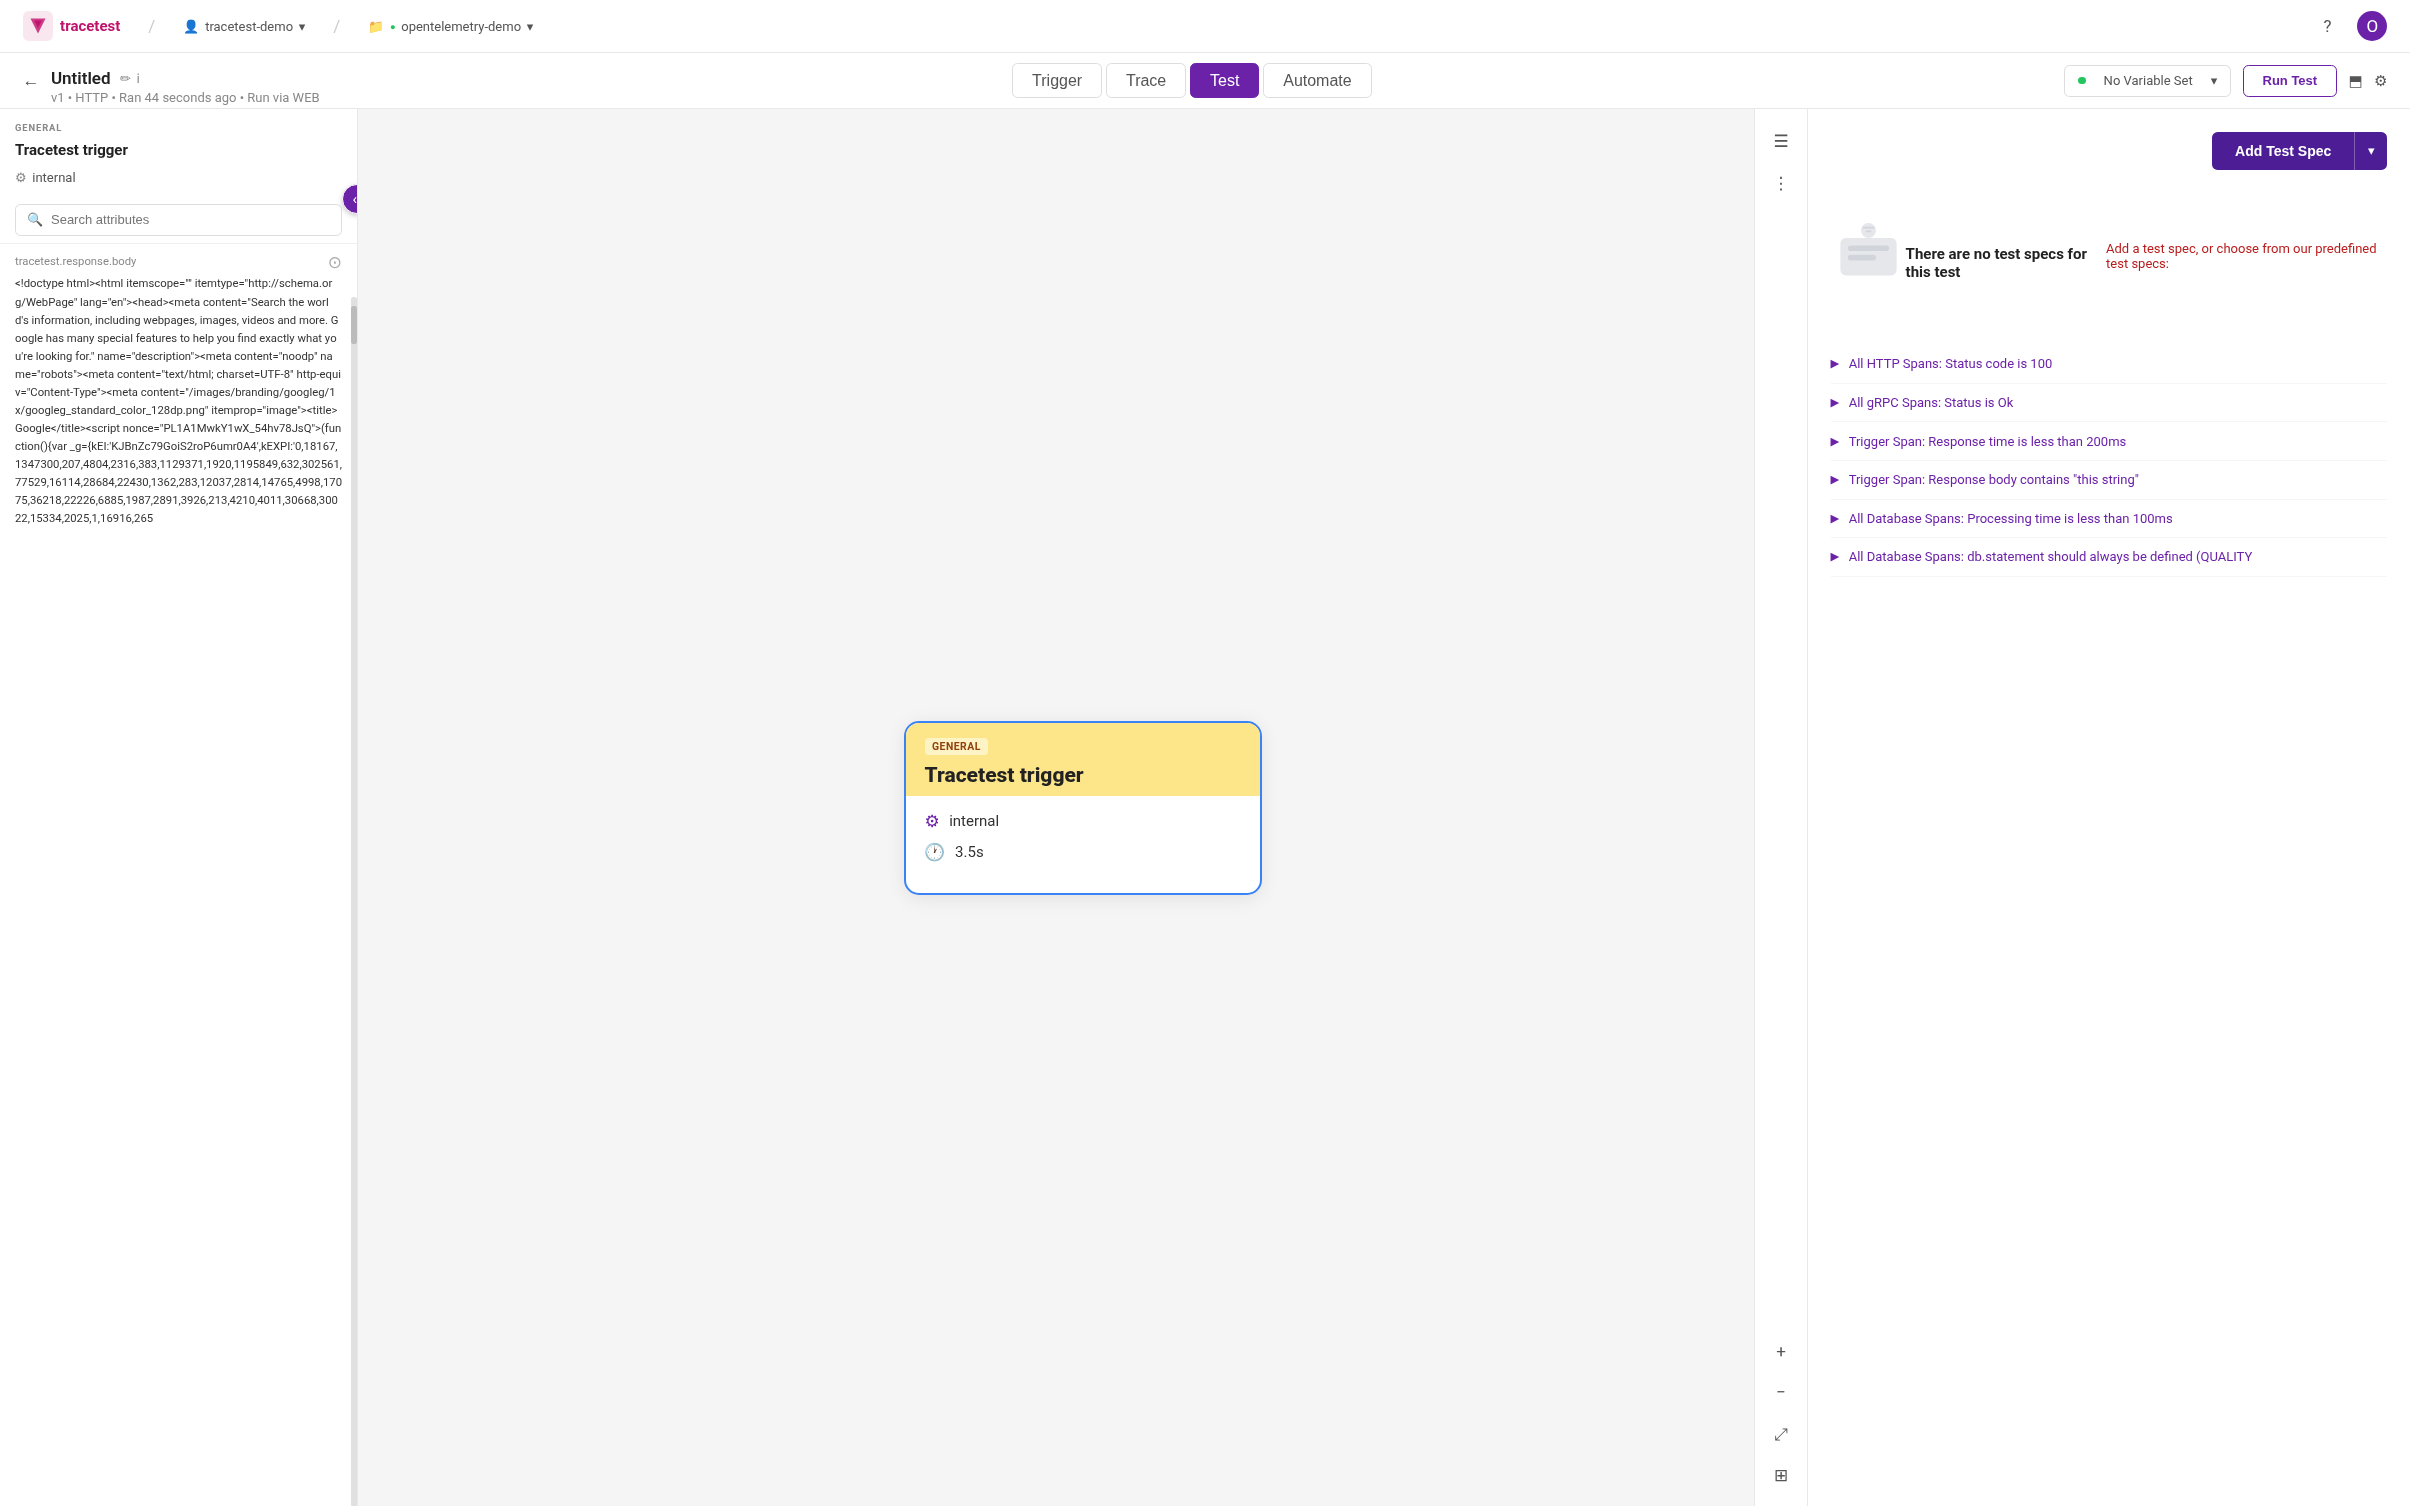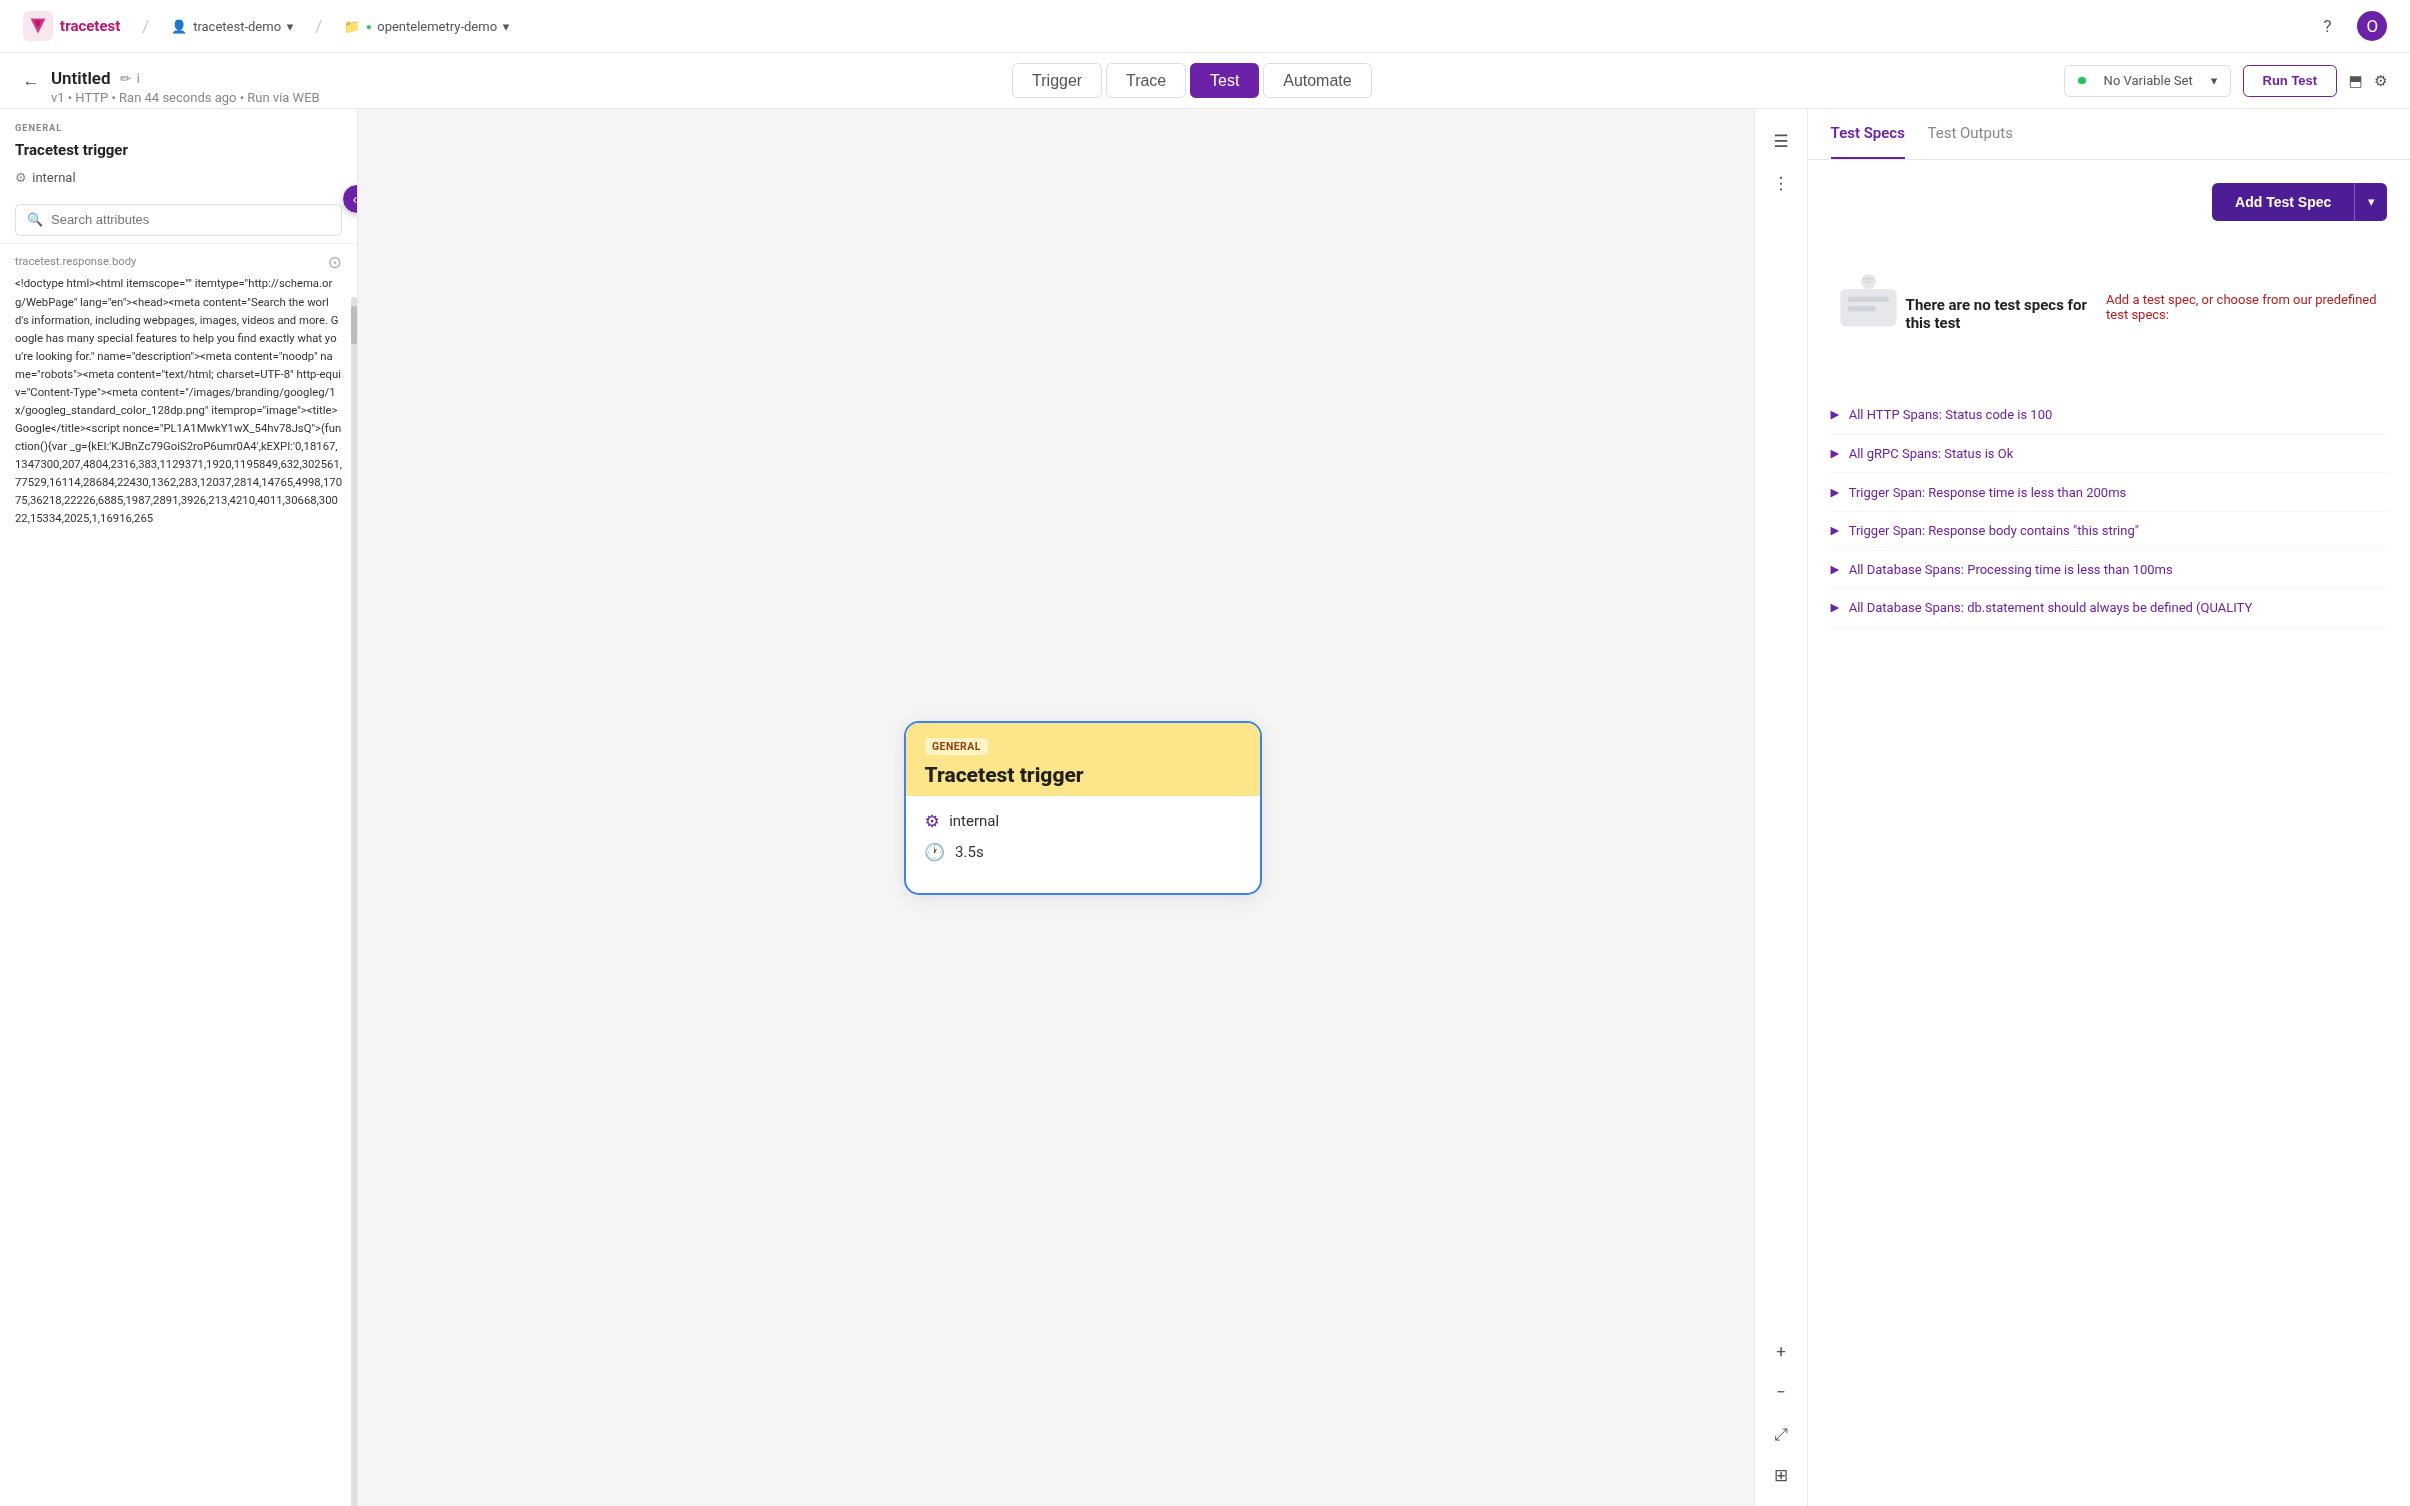--- a/index.html
+++ b/index.html
@@ -4,21 +4,21 @@
   <style>
     * { box-sizing: border-box; margin: 0; padding: 0; }
     body { font-family: -apple-system, BlinkMacSystemFont, 'Segoe UI', Roboto, sans-serif; background: #f8f8f8; color: #333; height: 1507px; overflow: hidden; }
 
     
     .topnav {
       display: flex; align-items: center; justify-content: space-between;
       background: #fff; border-bottom: 0.9px solid #e8e8e8;
       padding: 0 22.6px; height: 53px;
     }
-    .topnav-left { display: flex; align-items: center; gap: 22px; }
+    .topnav-left { display: flex; align-items: center; gap: 28px; }
     .logo { display: flex; align-items: center; gap: 7.5px; font-weight: 700; font-size: 15px; color: #c0136c; }
     .logo-icon { width: 30px; height: 30px; }
     .nav-item { display: flex; align-items: center; gap: 5.6px; font-size: 13px; color: #555; cursor: pointer; }
     .nav-sep { color: #ccc; font-size: 17px; }
     .topnav-right { display: flex; align-items: center; gap: 15px; }
     .icon-btn { width: 30px; height: 30px; border-radius: 50%; display: flex; align-items: center; justify-content: center; cursor: pointer; color: #555; font-size: 17px; }
 
     
     .subheader {
       display: flex; align-items: center; justify-content: space-between;
@@ -305,24 +305,20 @@
       <div class="tool-btn">
         <span>⤢</span>
       </div>
       <div class="tool-btn">
         <span>⊞</span>
       </div>
     </div>
   </div>
 
   <div class="right-sidebar">
-    <div class="rs-tabs">
-      <div class="rs-tab active">Test Specs</div>
-      <div class="rs-tab">Test Outputs</div>
-    </div>
     <div class="rs-content">
       <div class="add-spec-row">
         <button class="add-spec-btn">Add Test Spec</button>
         <button class="add-spec-arrow">▾</button>
       </div>
       <div class="empty-state">
         <div class="empty-icon">
           <svg width="75" height="66" viewBox="0 0 80 70" fill="none">
             <rect x="10" y="20" width="60" height="40" rx="6" fill="#e5e7eb"></rect>
             <rect x="18" y="28" width="44" height="6" rx="3" fill="#d1d5db"></rect>

